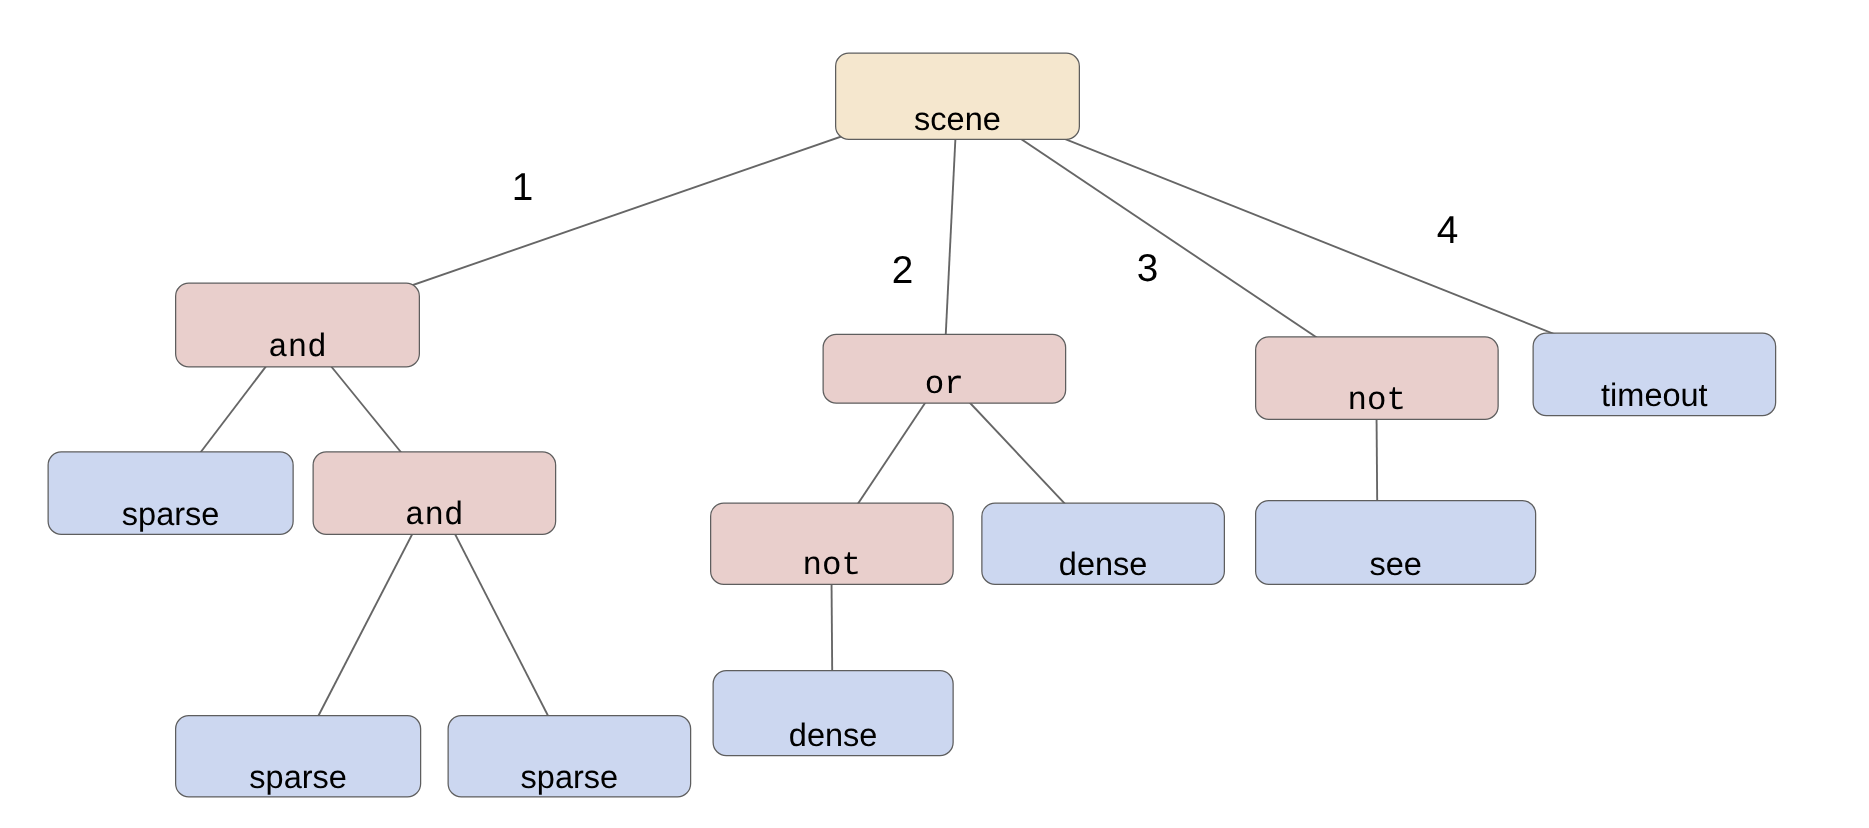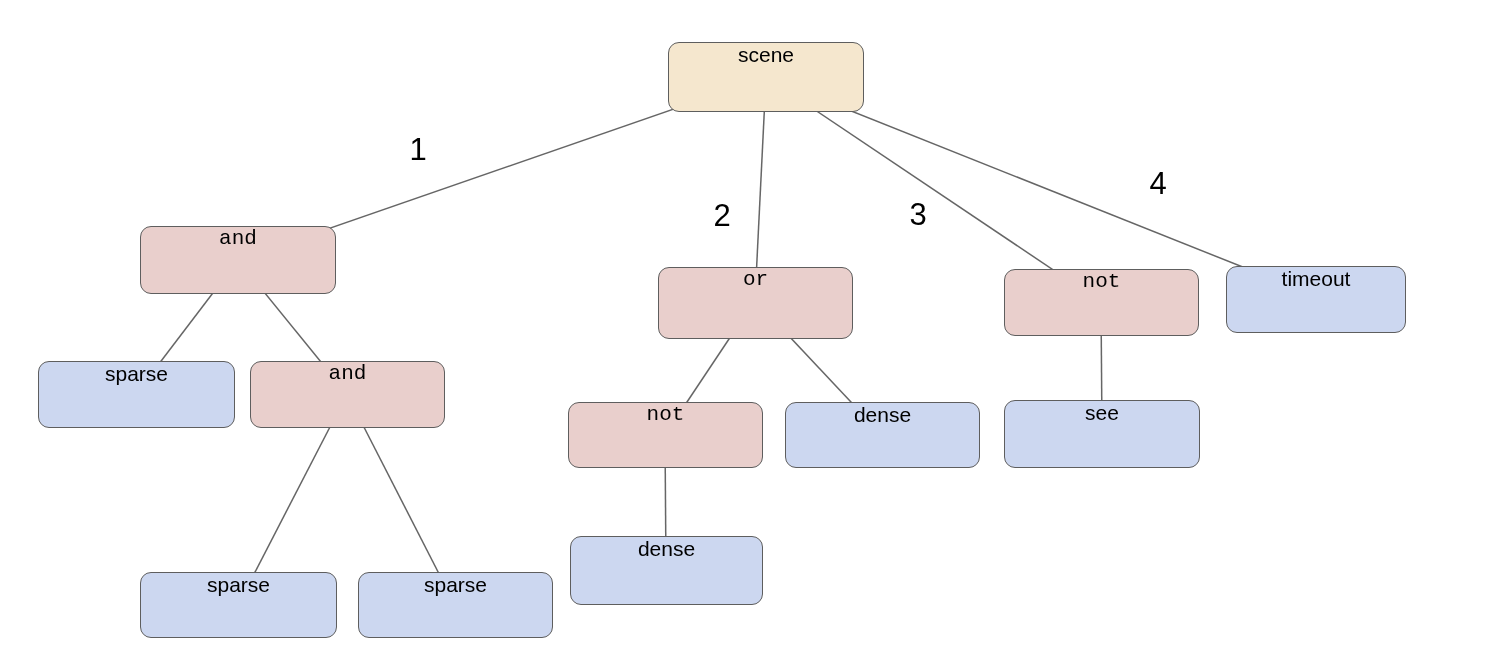--- a/index.html
+++ b/index.html
@@ -31,41 +31,41 @@
     font-size: 31px;
     fill: var(--label-text, #000000);
     font-family: "Liberation Sans", sans-serif;
   }
   .node {
     position: absolute;
     box-sizing: border-box;
     border: 1.6px solid var(--node-border, #5e5e5e);
     border-radius: 11px;
     display: flex;
-    align-items: flex-start;
+    align-items: flex-end;
     justify-content: center;
-    font-size: 21px;
+    font-size: 26px;
     color: var(--label-text, #000000);
     z-index: 1;
   }
   .node.root     { background: var(--root-fill, #f5e7ce); }
   .node.operator { background: var(--operator-fill, #e9cfcc); font-family: Liberation Mono, monospace; }
   .node.leaf     { background: var(--leaf-fill, #ccd7f0); }
 
   
   .n-scene    { left: 668px;  top: 42px;  width: 196px; height: 70px; }
   .n-and1     { left: 140px;  top: 226px; width: 196px; height: 68px; }
-  .n-or1      { left: 658px;  top: 267px; width: 195px; height: 72px; }
+  .n-or1      { left: 658px;  top: 267px; width: 195px; height: 56px; }
   .n-not1     { left: 1004px; top: 269px; width: 195px; height: 67px; }
-  .n-timeout1 { left: 1226px; top: 266px; width: 180px; height: 67px; }
+  .n-timeout1 { left: 1226px; top: 266px; width: 195px; height: 67px; }
   .n-sparse1  { left: 38px;   top: 361px; width: 197px; height: 67px; }
   .n-and2     { left: 250px;  top: 361px; width: 195px; height: 67px; }
   .n-not2     { left: 568px;  top: 402px; width: 195px; height: 66px; }
   .n-dense1   { left: 785px;  top: 402px; width: 195px; height: 66px; }
-  .n-see1     { left: 1004px; top: 400px; width: 196px; height: 68px; }
+  .n-see1     { left: 1004px; top: 400px; width: 225px; height: 68px; }
   .n-sparse2  { left: 140px;  top: 572px; width: 197px; height: 66px; }
   .n-sparse3  { left: 358px;  top: 572px; width: 195px; height: 66px; }
   .n-dense2   { left: 570px;  top: 536px; width: 193px; height: 69px; }
 </style>
 </head>
 <body>
 
 <div class="canvas">
 
   <svg class="edges-svg" viewBox="0 0 1495 662" xmlns="http://www.w3.org/2000/svg">

